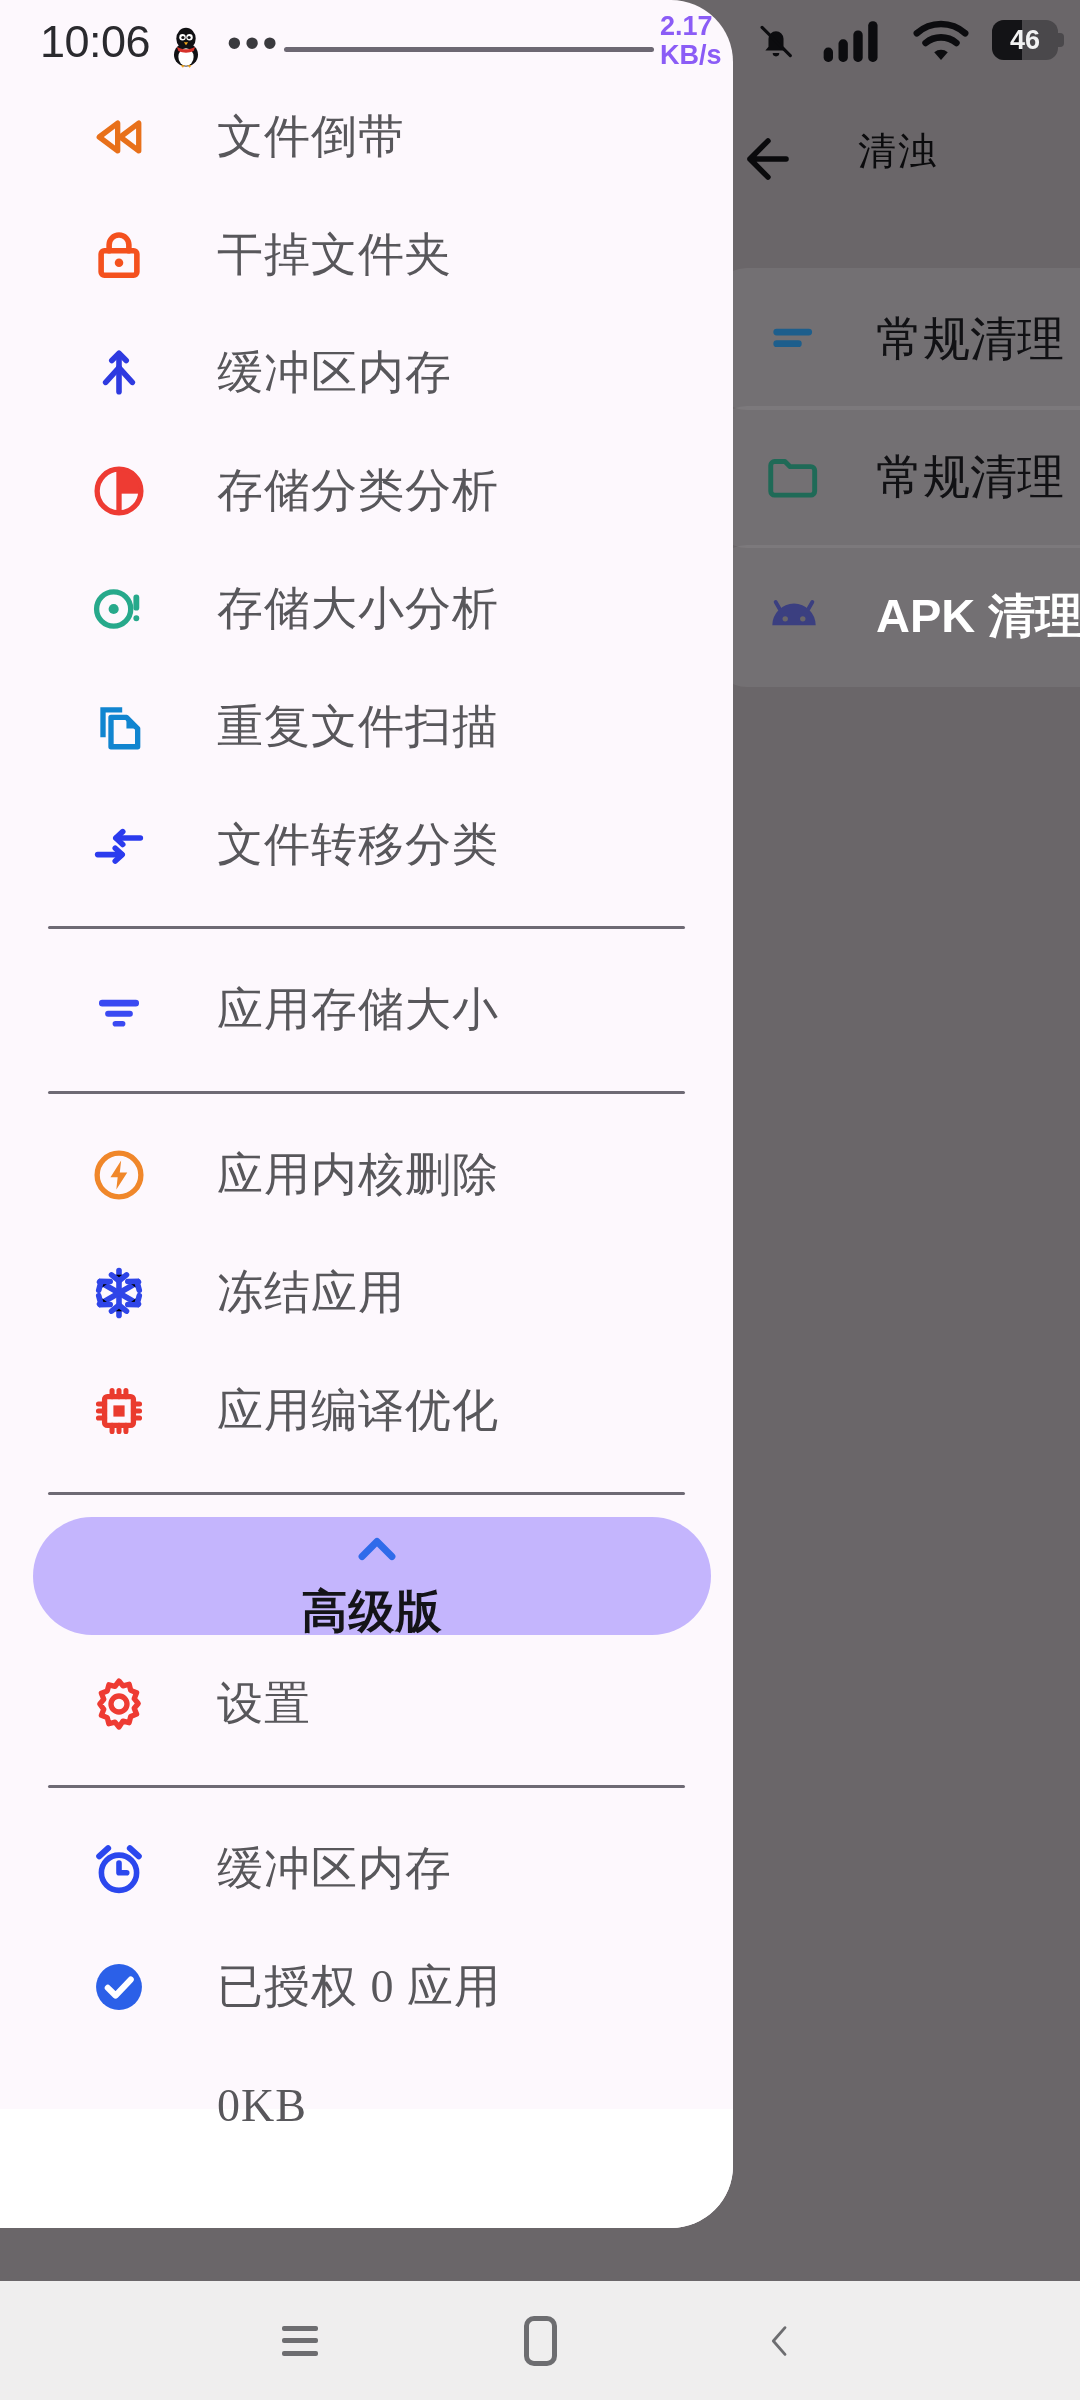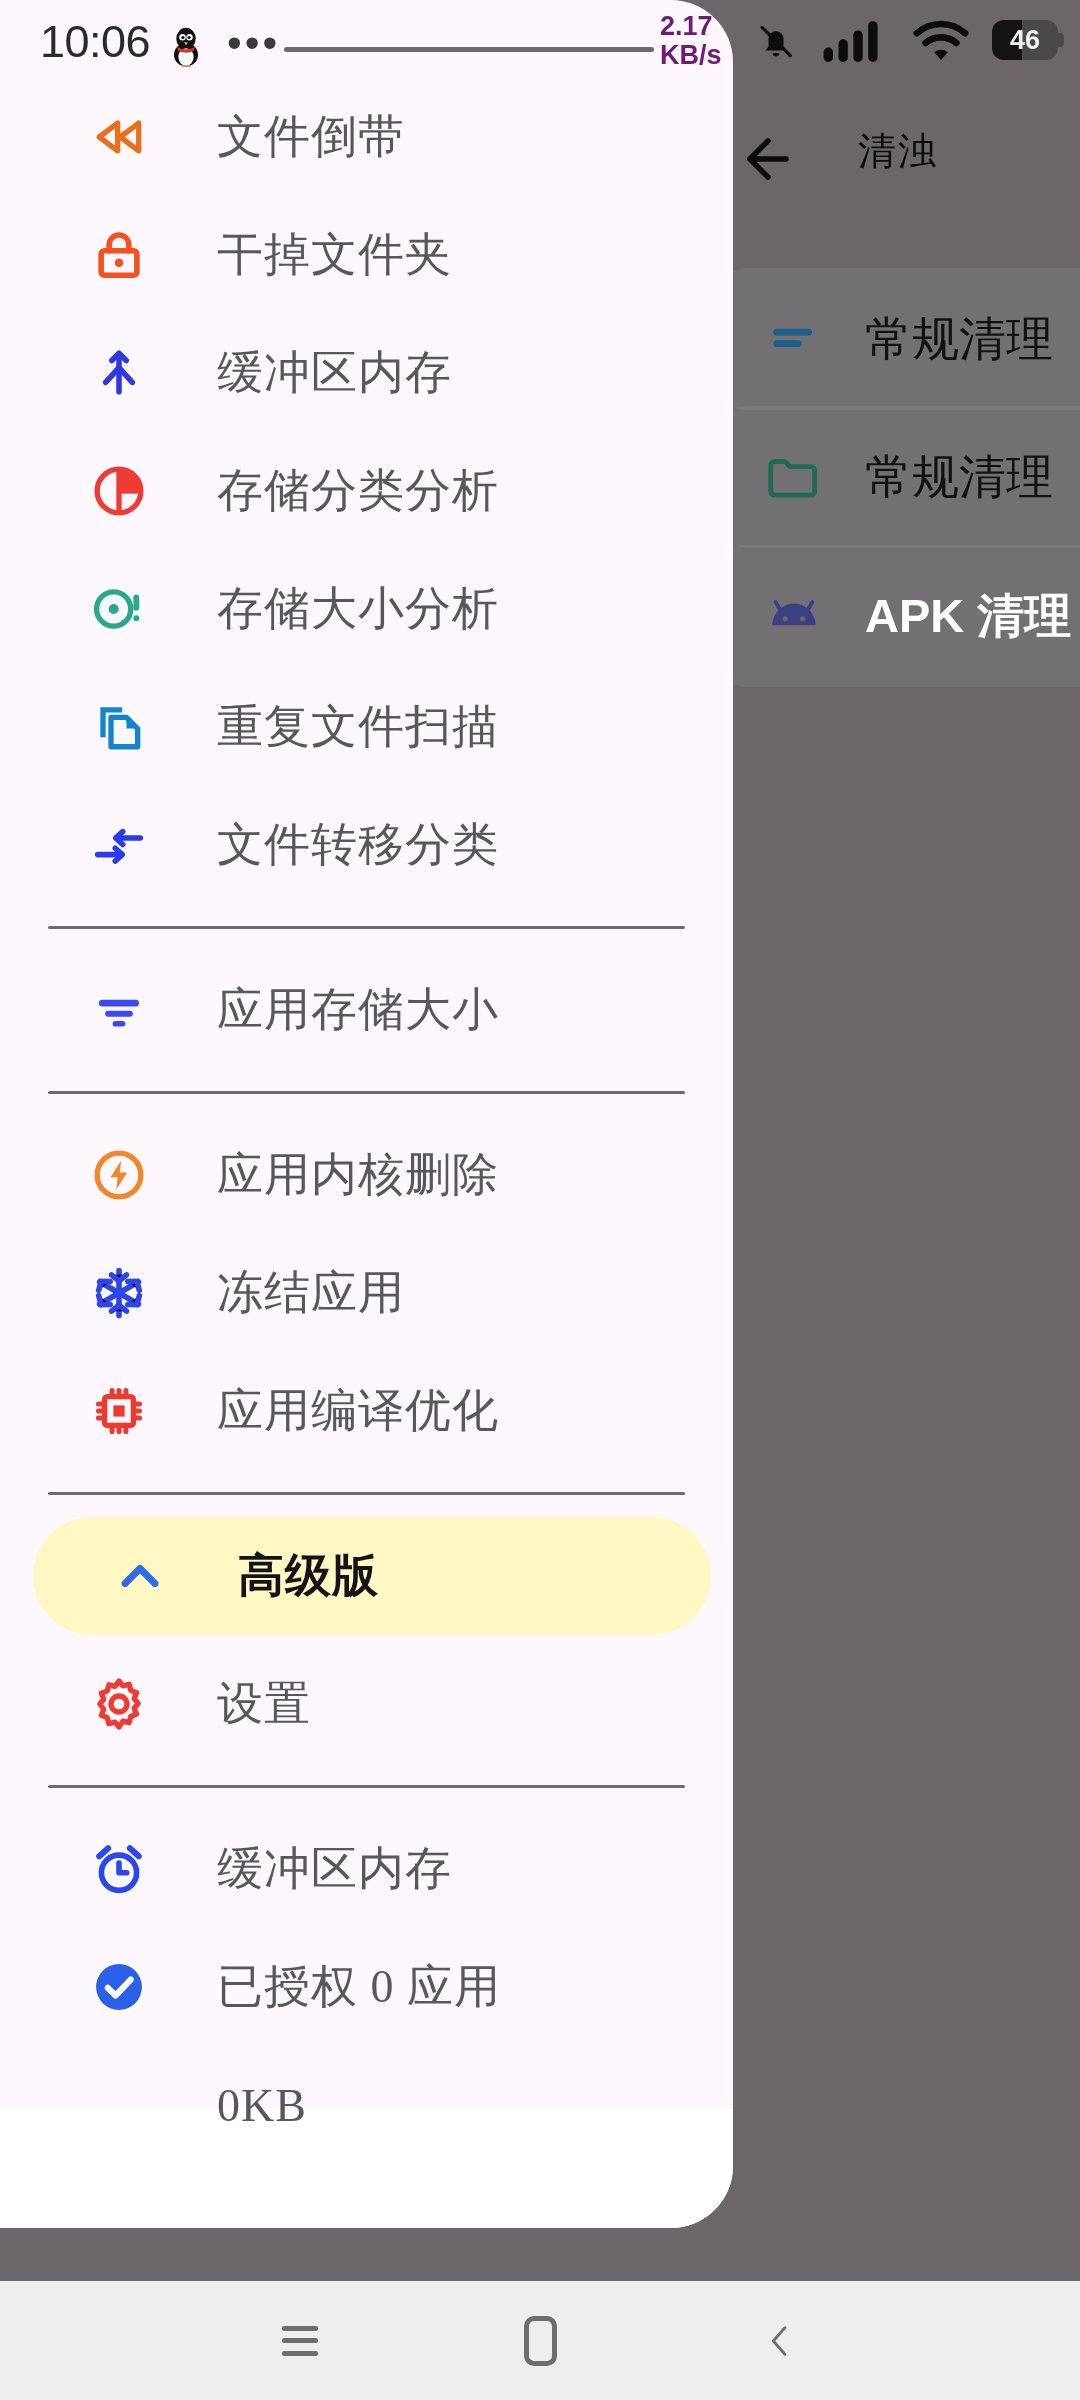--- a/index.html
+++ b/index.html
@@ -47,21 +47,21 @@
     border-radius: 34px;
     display: flex; align-items: center;
   }
   .bg-card .bg-ic {
     width: 62px; height: 62px;
     margin-left: 50px; margin-right: 40px;
     flex: 0 0 auto;
     display: flex; align-items: center; justify-content: center;
   }
   .bg-card .bg-lbl {
-    font-size: 47px; color: #111114; white-space: nowrap;
+    font-size: 47px; color: #111114; white-space: nowrap; margin-left: 11px;
   }
   .bg-card.muted .bg-lbl { color: #ffffff; font-weight: bold; }
 
   
   #navbar {
     position: absolute;
     left: 0; bottom: 0; width: 1080px; height: 119px;
     background: #efeeee;
   }
   .nav-btn {
@@ -121,21 +121,21 @@
     position: absolute; left: 227px; top: 22px;
     font-size: 42px; color: #3a3a3e; letter-spacing: 3px; line-height: 42px;
   }
   #status-line {
     position: absolute; left: 284px; top: 47px;
     width: 370px; height: 5px; background: #6d6873; border-radius: 3px;
   }
   #status-netspeed {
     position: absolute; left: 660px; top: 12px;
     width: 76px; text-align: left;
-    font-size: 27px; font-weight: bold; color: #701a75;
+    font-size: 27px; font-weight: bold; color: #8b5cf6;
     line-height: 29px;
   }
   .sb-icon { position: absolute; }
   #sb-bell   { left: 754px; top: 18px; width: 44px; height: 46px; }
   #sb-signal { left: 822px; top: 18px; width: 66px; height: 46px; }
   #sb-wifi   { left: 912px; top: 20px; width: 58px; height: 44px; }
   #sb-battery{ left: 992px; top: 20px; width: 72px; height: 42px; }
   #sb-battery .batt-body {
     position: absolute; left: 0; top: 0; width: 66px; height: 40px;
     background: #4a484b; border-radius: 12px; overflow: hidden;
@@ -167,24 +167,25 @@
   .d-item .d-ic {
     width: 64px; height: 64px;
     margin-left: 75px; margin-right: 66px;
     flex: 0 0 auto;
     display: flex; align-items: center; justify-content: center;
   }
   .d-item .d-lbl {
     font-size: 46px; color: #58575b; white-space: nowrap; letter-spacing: 1px;
   }
   .d-item.selected {
-    background: #fef9c3;
+    background: #c4b5fd;
     border-radius: 60px;
     margin: 0 22px 0 33px;
     height: 118px;
+    flex-direction: column;
   }
   .d-item.selected .d-lbl {
     color: #141418; font-weight: bold;
   }
   .d-item.plain .d-ic { visibility: hidden; }
   .d-div {
     height: 3px; background: #6e6a74;
     margin: 22px 48px 22px 48px;
     border-radius: 2px;
   }

